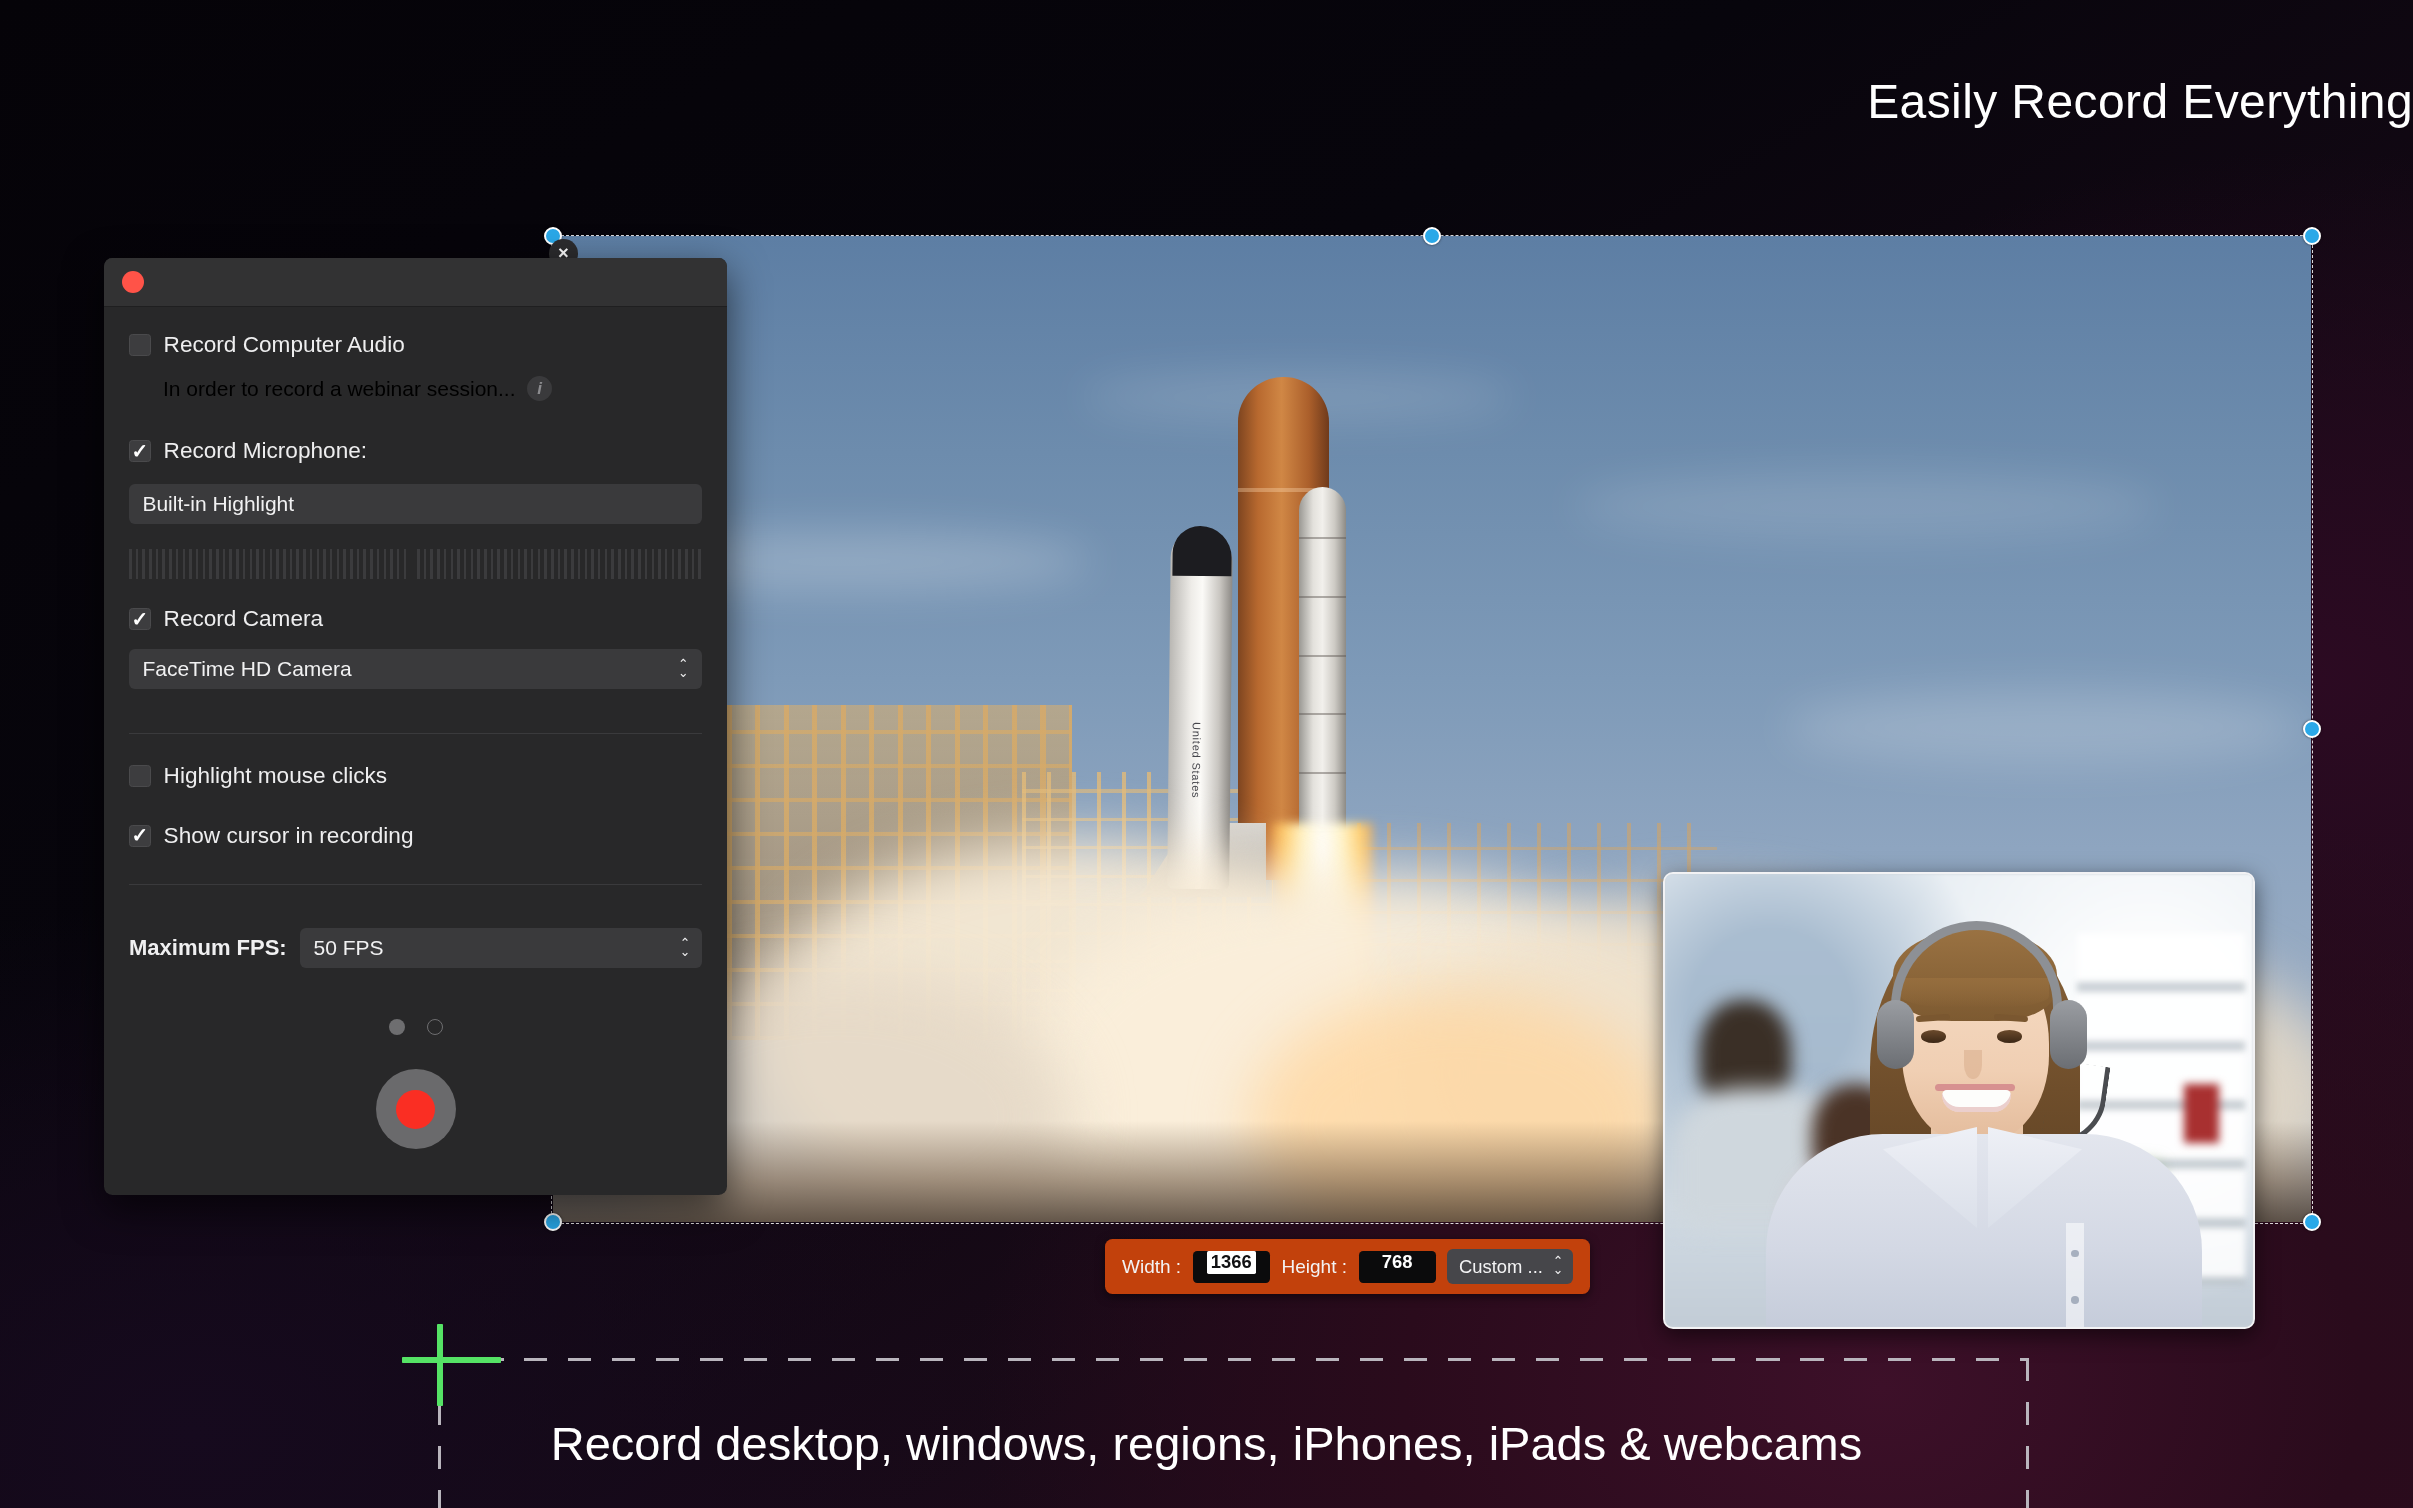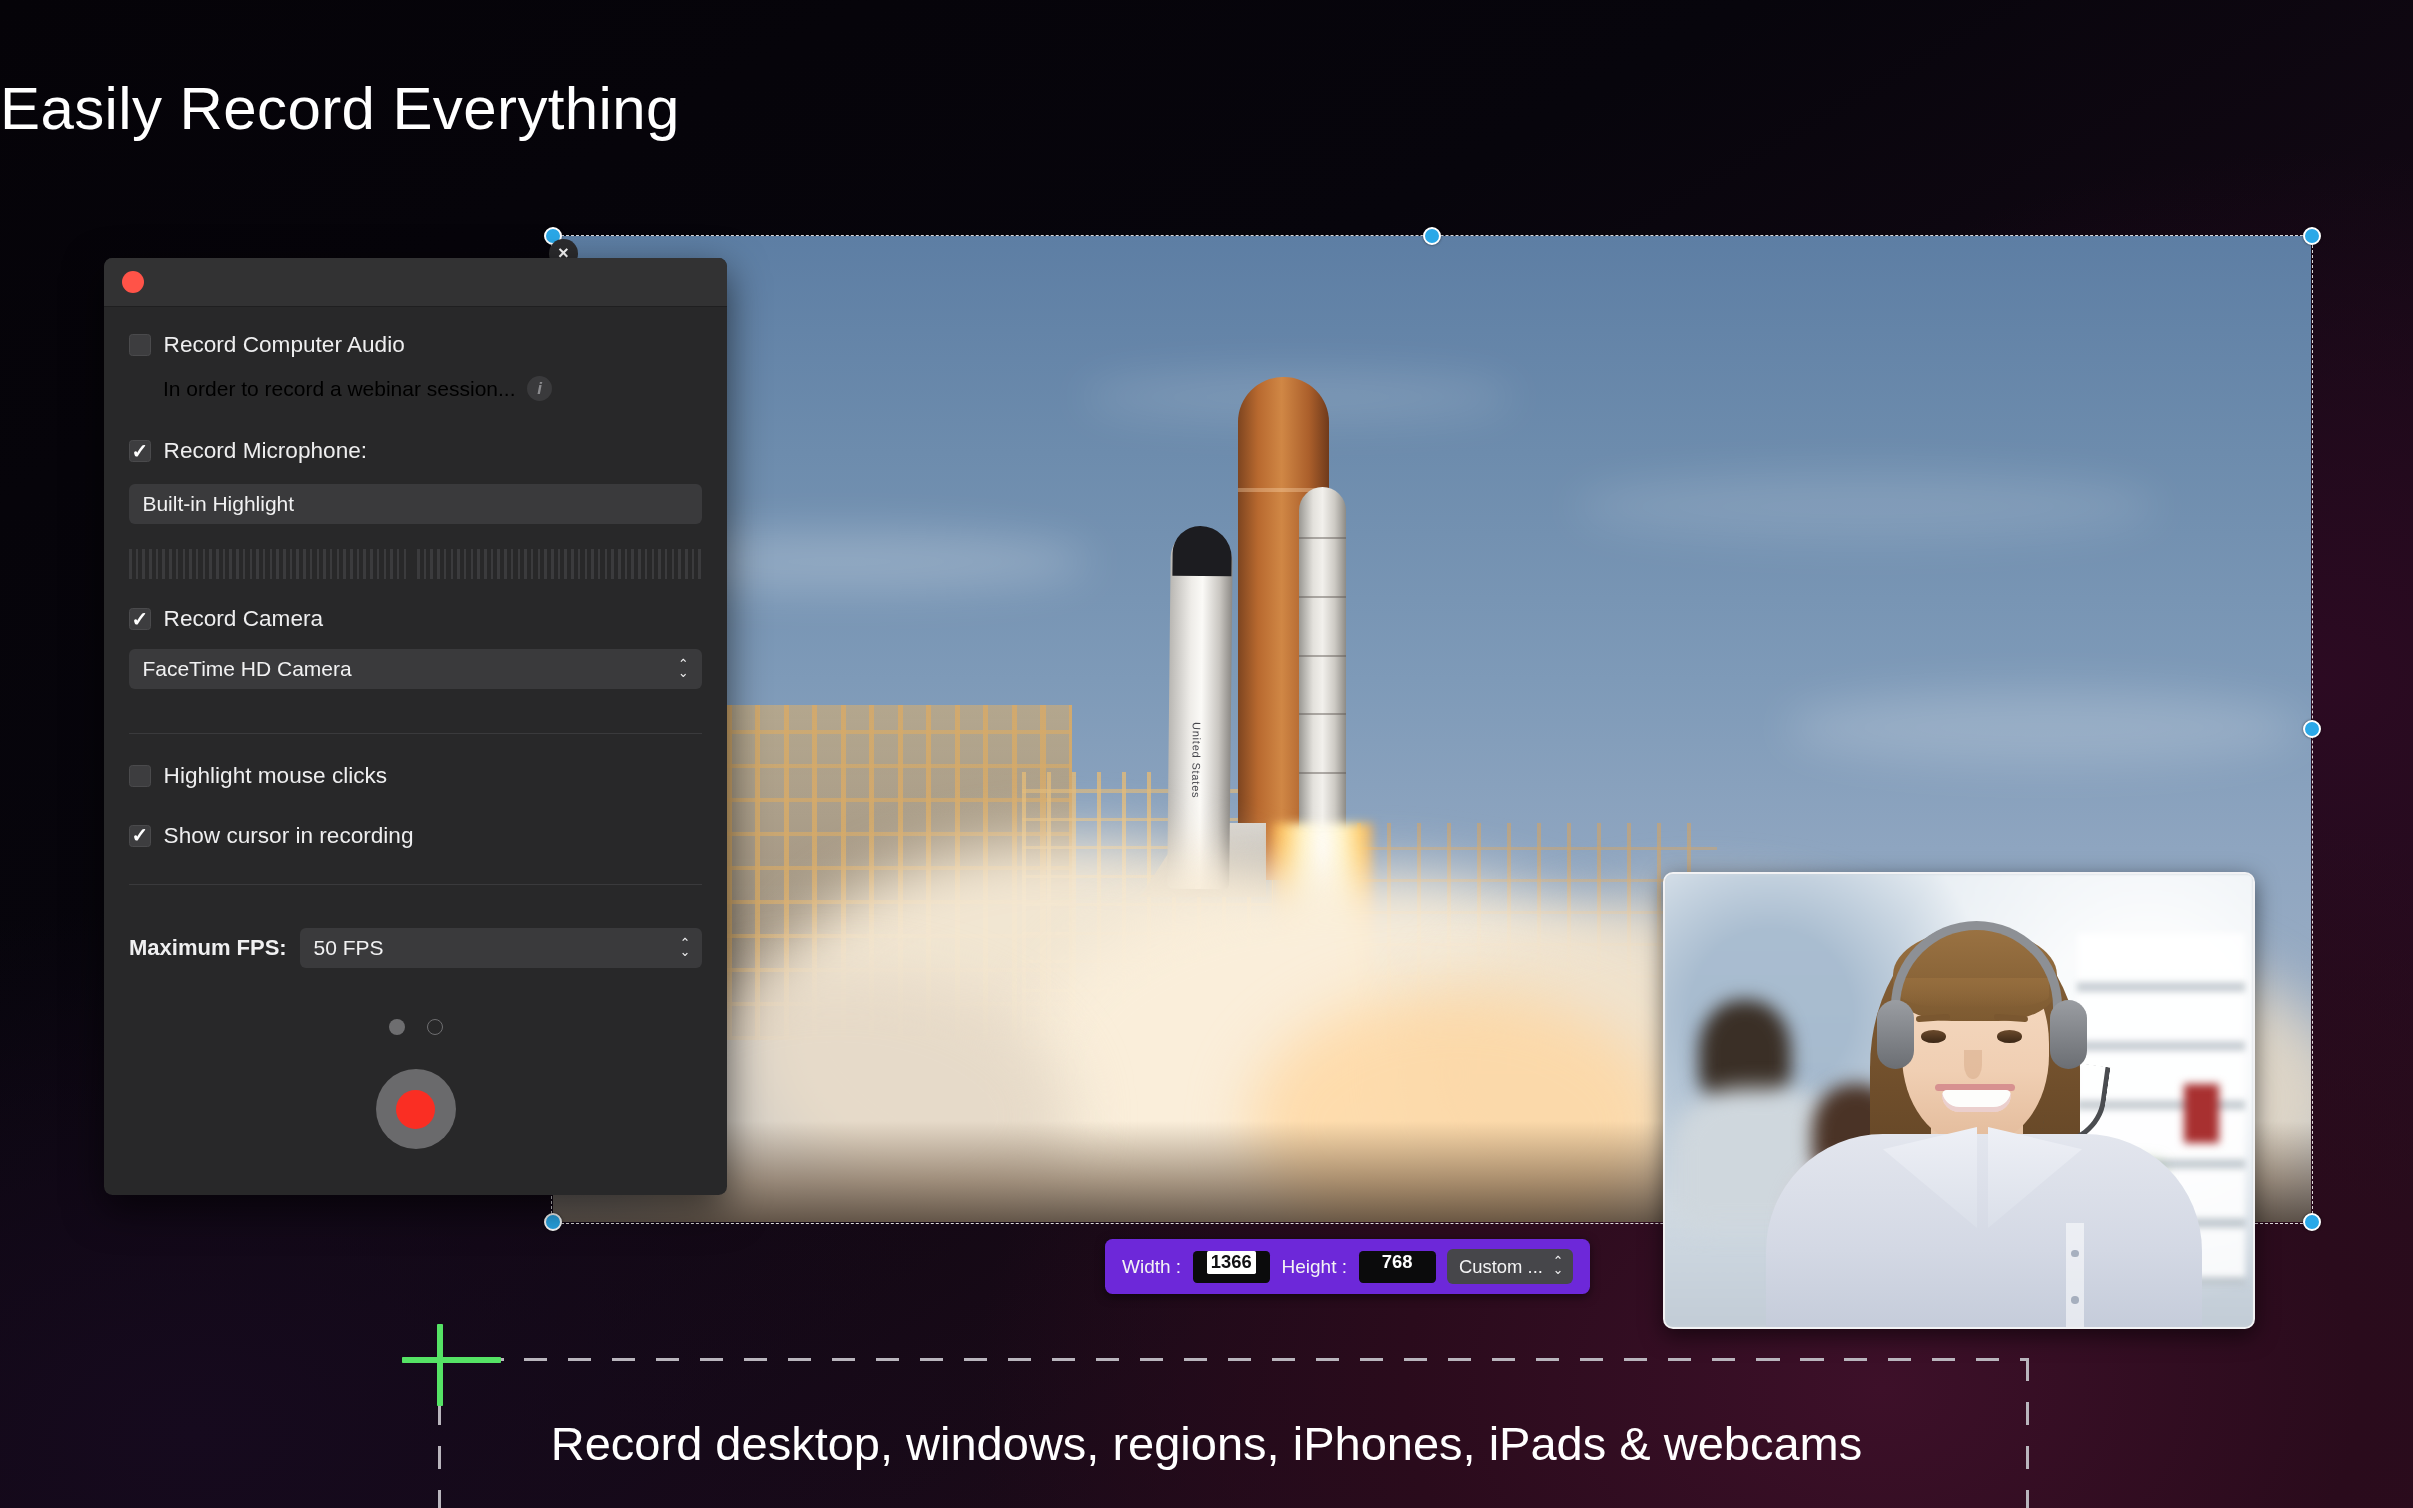--- a/index.html
+++ b/index.html
@@ -16,23 +16,23 @@
     background:
       radial-gradient(ellipse 1257px 922px at 78% 92%, #3d1029 0%, #2a0b1c 38%, rgba(20,6,16,0) 72%),
       radial-gradient(ellipse 1006px 754px at 96% 45%, #2c0a22 0%, rgba(22,6,18,0) 70%),
       radial-gradient(ellipse 1173px 754px at 8% 95%, #160a1e 0%, rgba(10,5,14,0) 70%),
       linear-gradient(150deg, #050308 0%, #07050c 35%, #190a18 70%, #2b0d1e 100%);
   }
 
   
   #title {
     position: absolute; left: 0; top: 74px; width: 2413px;
-    text-align: left;
+    text-align: right;
     color: #ffffff;
-    font-size: 60px;
+    font-size: 48px;
     font-weight: 400;
     letter-spacing: 0.4px;
     white-space: nowrap;
   }
 
   
   #capture-region {
     position: absolute;
     left: 553px; top: 236px;
     width: 1758px; height: 986px;
@@ -240,21 +240,21 @@
   .placket { position:absolute; left: 300px; bottom: 0; width: 18.4px; height: 104px;
              background: rgba(255,255,255,0.55); }
   .btn-dot { position:absolute; left: 305px; width: 7.5px; height: 7.5px; border-radius:50%;
              background: rgba(150,160,178,0.8); }
 
   
   #size-bar {
     position: absolute; left: 1105px; top: 1239px;
     height: 55px; padding: 0 17px;
     display: flex; align-items: center; gap: 11.7px;
-    background: #6d28d9; border-radius: 7.5px;
+    background: #c2410c; border-radius: 7.5px;
     box-shadow: 0 2.5px 10px rgba(0,0,0,0.5);
   }
   #size-bar .lbl { color:#f3f3f4; font-size: 19px; }
   .numfield {
     height: 32px; min-width: 77px; padding: 0 10px;
     background: #0b0b0c; border-radius: 4.2px;
     display:flex; align-items:flex-start; justify-content:center;
   }
   .numfield span { font-size: 18.4px; font-weight: 700; color:#ffffff; }
   .numfield.selected span {

